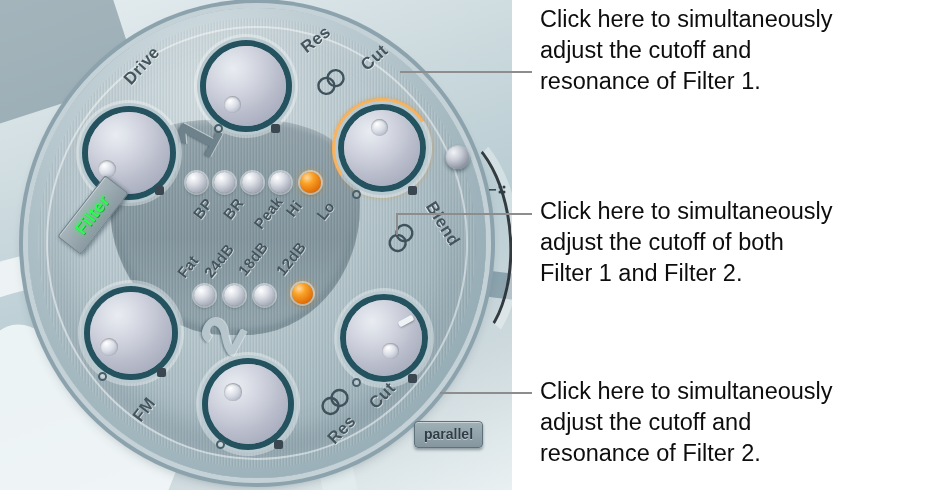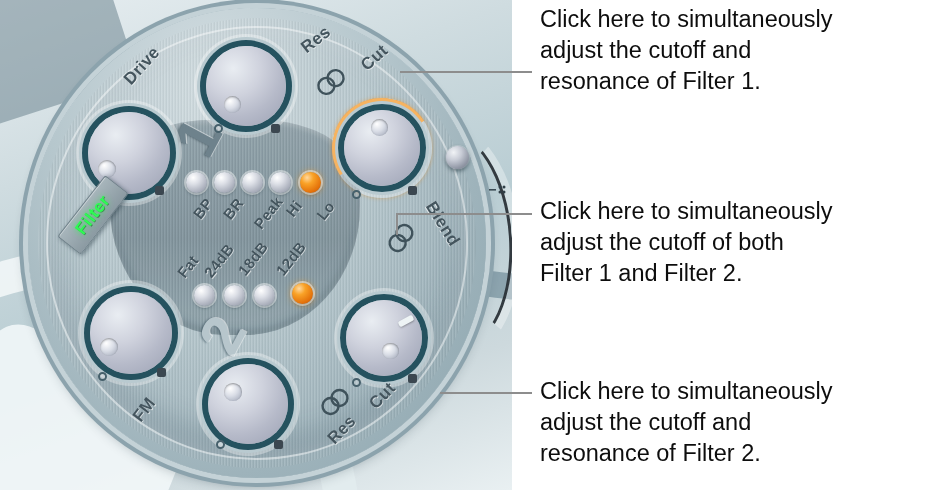--- a/index.html
+++ b/index.html
@@ -344,20 +344,23 @@
         <circle cx="15" cy="3" r="1.5" fill="#2f3e46"></circle>
         <circle cx="11" cy="8" r="1.5" fill="#2f3e46"></circle>
         <circle cx="15" cy="8" r="1.5" fill="#2f3e46"></circle>
       </svg>
     </div>
 
     <div id="filter-badge">
       <span>Filter</span>
     </div>
 
+    <div id="parallel-btn">
+      <span>parallel</span>
+    </div>
 
   </div>
 
   <div id="annotations">
 
     <div class="note" id="note1">
       <p>Click here to simultaneously</p>
       <p>adjust the cutoff and</p>
       <p>resonance of Filter 1.</p>
     </div>

